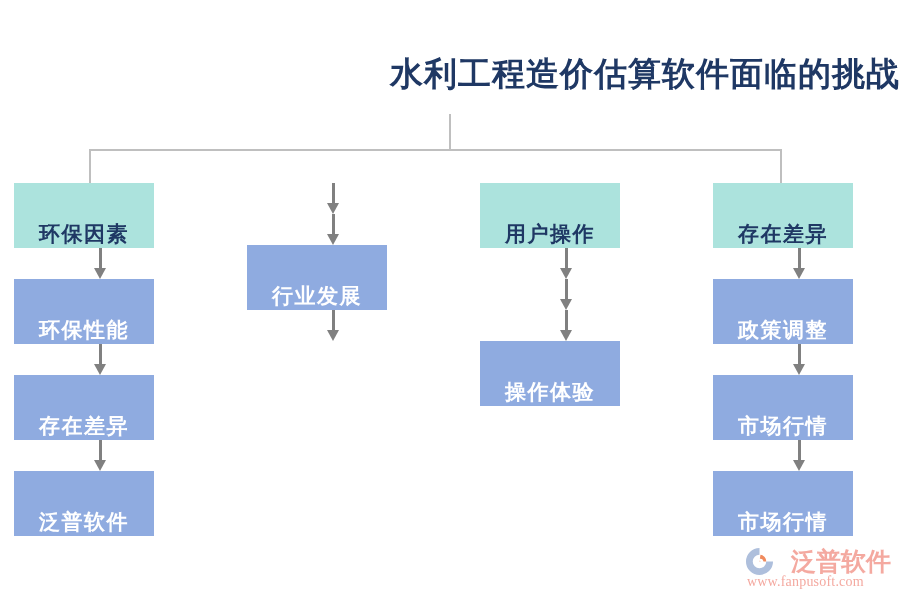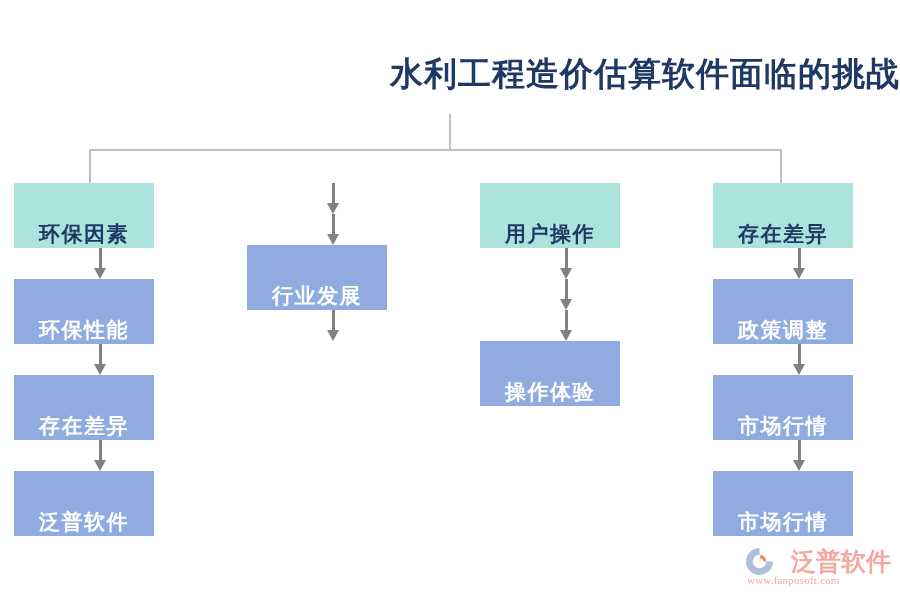--- a/index.html
+++ b/index.html
@@ -163,21 +163,21 @@
     font-size: 25px;
     font-weight: 700;
     color: #f4a9a0;
     font-family: Liberation Serif, serif;
     letter-spacing: 0px;
     line-height: 29px;
     white-space: nowrap;
     margin-left: 14px;
   }
   .brand-url {
-    font-size: 11px;
+    font-size: 14px;
     color: #f4a9a0;
     font-family: "Liberation Serif", "DejaVu Serif", serif;
     letter-spacing: 0.2px;
     margin-top: -2px;
     margin-left: 2px;
     white-space: nowrap;
   }
 </style>
 </head>
 <body>

